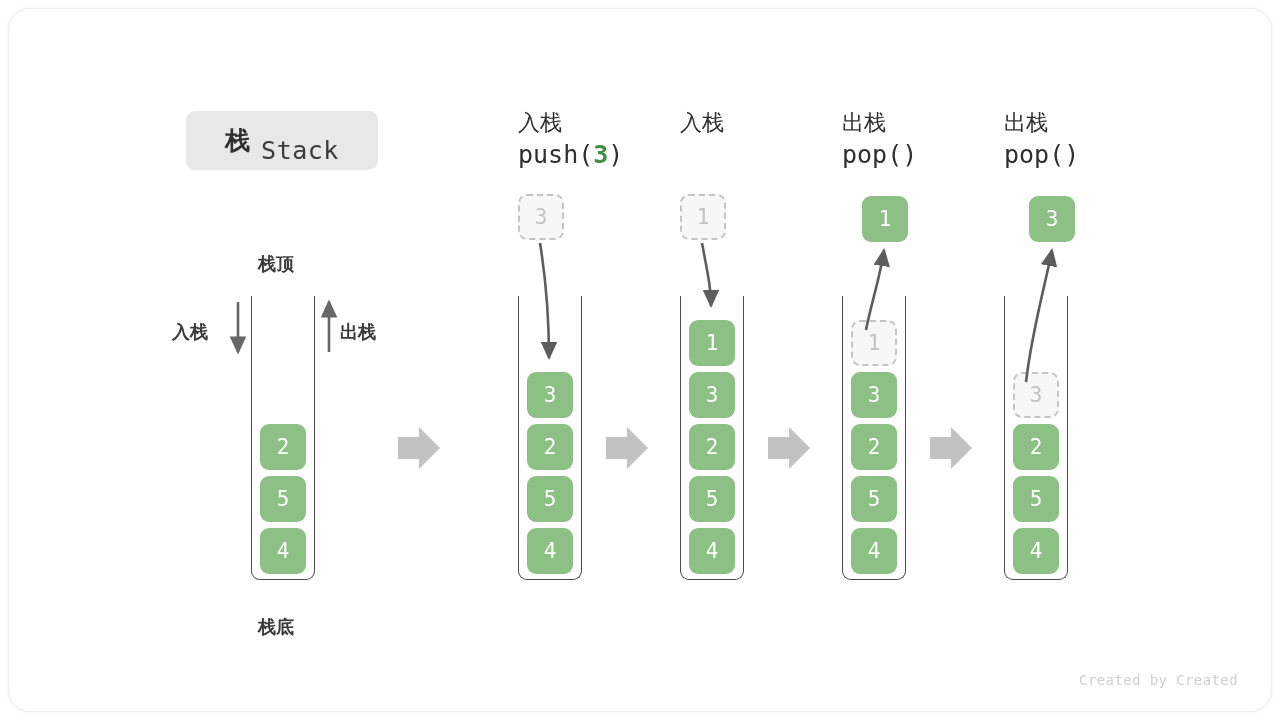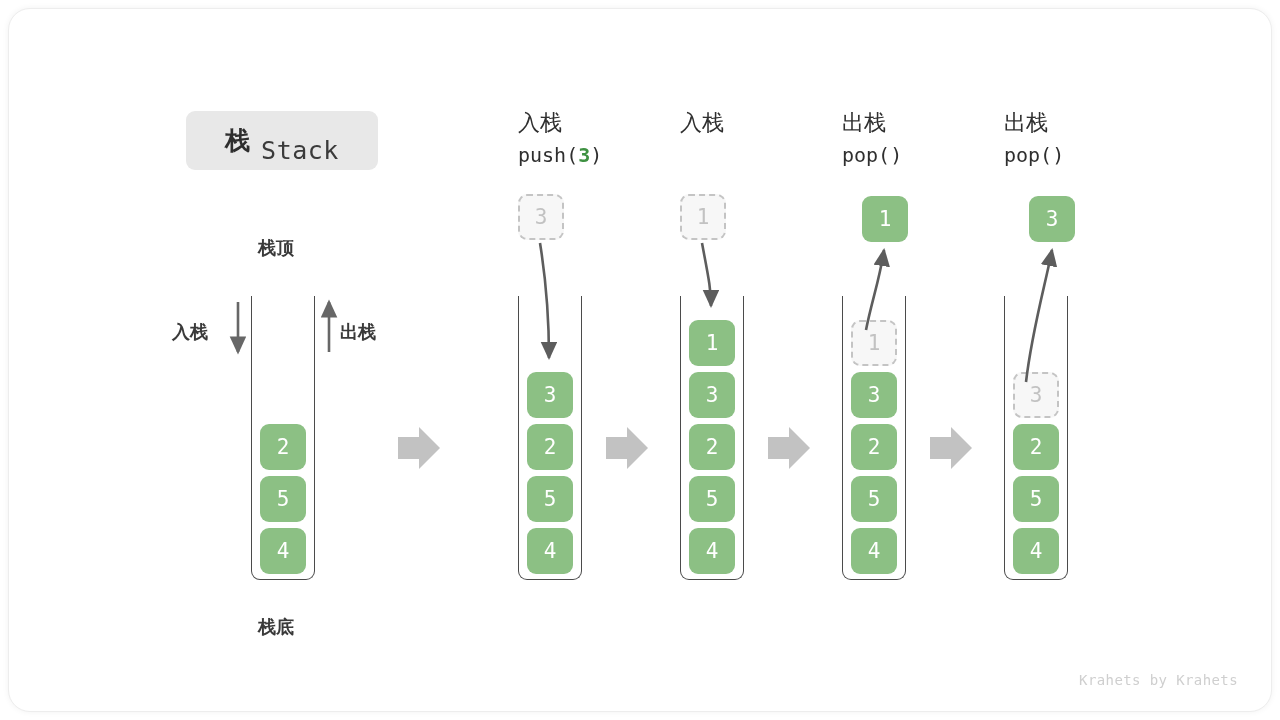--- a/index.html
+++ b/index.html
@@ -83,21 +83,21 @@
   .col-head .cn {
     display: block;
     font-family: "Liberation Sans", sans-serif;
     font-size: 22px;
     color: #2f2f2f;
     line-height: 30px;
   }
   .col-head .code {
     display: block;
     font-family: "DejaVu Sans Mono", monospace;
-    font-size: 20px;
+    font-size: 25px;
     color: #2f2f2f;
     line-height: 34px;
   }
   .col-head .code .num {
     color: #3e9142;
     font-weight: bold;
   }
 
   
   .stack-wrap {
@@ -166,21 +166,21 @@
 
 <div id="canvas">
 
   <div class="card-frame"></div>
 
   <div class="title-badge">
     <span class="title-cn">栈</span>
     <span class="title-en">Stack</span>
   </div>
 
-  <div class="label-bold" style="left:258px; top:236px;">栈顶</div>
+  <div class="label-bold" style="left:258px; top:252px;">栈顶</div>
   <div class="label-bold" style="left:258px; top:615px;">栈底</div>
   <div class="label-bold" style="left:172px; top:320px;">入栈</div>
   <div class="label-bold" style="left:340px; top:320px;">出栈</div>
 
   <div class="col-head" style="left:518px; top:108px;">
     <span class="cn">入栈</span>
     <span class="code"><span>push(</span><span class="num">3</span><span>)</span></span>
   </div>
 
   <div class="col-head" style="left:680px; top:108px;">
@@ -283,15 +283,15 @@
       <path d="M606,437 L627,437 L627,427 L648,448 L627,469 L627,459 L606,459 z" fill="#c2c2c2"></path>
     </g>
     <g>
       <path d="M768,437 L789,437 L789,427 L810,448 L789,469 L789,459 L768,459 z" fill="#c2c2c2"></path>
     </g>
     <g>
       <path d="M930,437 L951,437 L951,427 L972,448 L951,469 L951,459 L930,459 z" fill="#c2c2c2"></path>
     </g>
   </svg>
 
-  <div class="footer">Krahets by Krahets</div>
+  <div class="footer">Created by Created</div>
 
 </div>
 
 </body></html>

